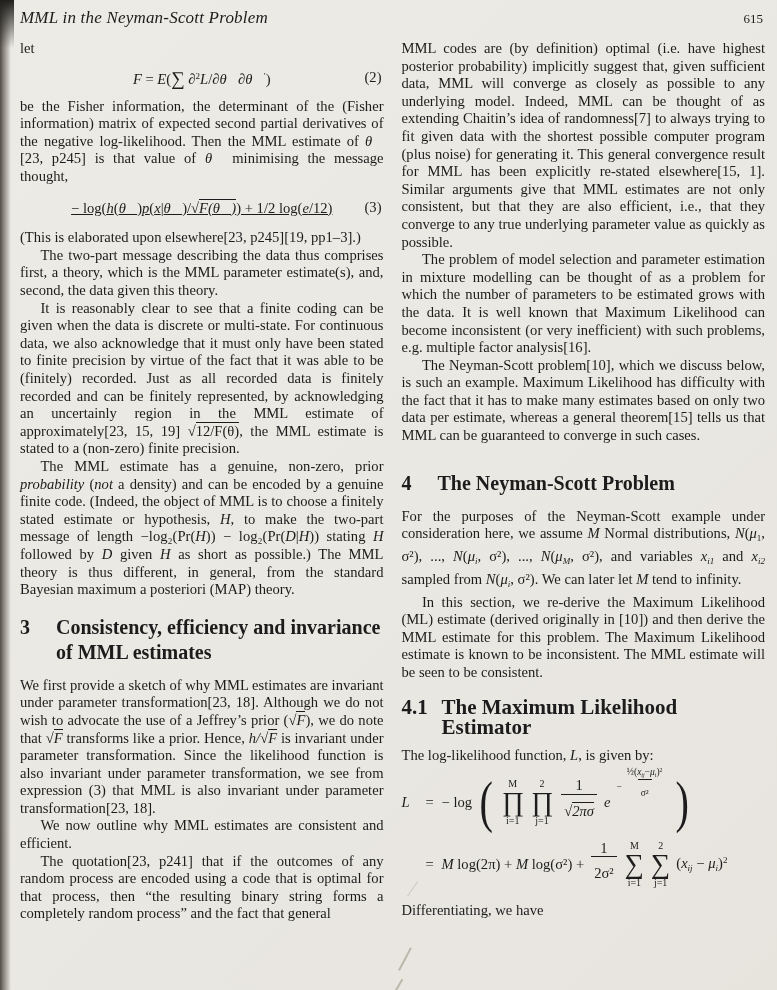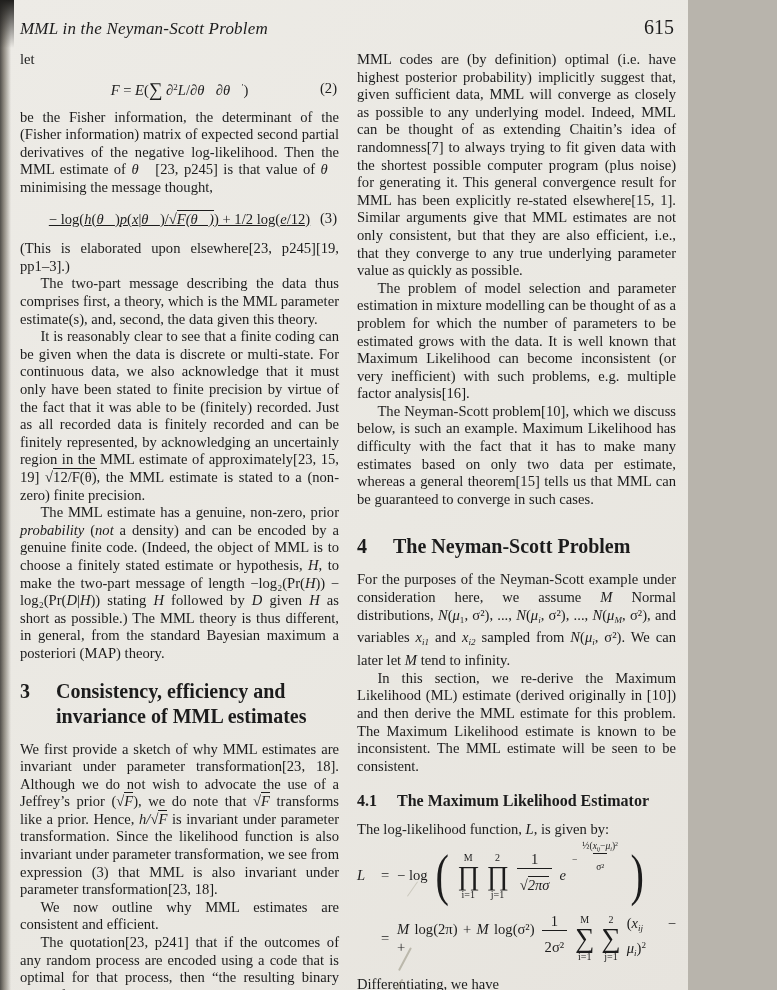--- a/index.html
+++ b/index.html
@@ -2,55 +2,55 @@
 <html><head>
 <meta charset="utf-8">
 <style>
   html,body{margin:0;padding:0;}
   body{
     width:777px;height:990px;overflow:hidden;
     background:#b8b4ac;
     font-family:"Liberation Serif","DejaVu Serif",serif;
   }
   .page{
-    position:relative;width:688px;height:990px;box-sizing:border-box;
+    position:relative;width:777px;height:990px;box-sizing:border-box;
     background:linear-gradient(135deg,#edebe6 0%,#eae8e2 55%,#e7e4de 100%);
     color:#1c1c1c;
     padding:8px 12px 0 20px;
   }
   .edge-shadow{
     position:absolute;left:0;top:0;bottom:0;width:11px;
     background:linear-gradient(to right,#35332f 0%,#7d786e 35%,rgba(120,115,105,0) 100%);
     opacity:.85;
   }
   .corner-shadow{
     position:absolute;left:0;top:0;width:14px;height:48px;
     background:linear-gradient(to bottom,#201f1d,rgba(32,31,29,0));
   }
   .pagehead{display:flex;justify-content:space-between;align-items:baseline;margin:0 2px 12px 0;}
   .runhead{font-style:italic;font-size:17px;letter-spacing:.2px;}
-  .pageno{font-size:20px;margin-top:8px;}
+  .pageno{font-size:13px;}
   .cols{display:flex;gap:18px;}
   .col{flex:1;min-width:0;font-size:14.6px;line-height:17.6px;text-align:justify;}
   p{margin:0;}
   p.ind{text-indent:1.4em;}
   
   .disp-eq{position:relative;display:flex;justify-content:center;align-items:flex-start;margin:10px 0 10px;}
   .disp-eq .eqnum{position:absolute;right:2px;top:50%;transform:translateY(-50%);font-style:normal;}
   .math{font-style:normal;}
   
   .seg-i{font-style:italic;}
   .seg-sub{font-size:.62em;vertical-align:-.35em;}
   .seg-sup{font-size:.62em;vertical-align:.5em;}
   .seg-rad{border-top:1.4px solid #1c1c1c;}
   .seg-big{font-size:1.3em;vertical-align:-.1em;}
   
   .sec{display:flex;font-weight:bold;font-size:20px;line-height:25px;margin:16px 0 12px;text-align:left;}
   .sec .secnum{min-width:36px;}
-  .subsec{display:flex;font-weight:bold;font-size:16px;line-height:20px;margin:16px 0 10px;text-align:left;}
+  .subsec{display:flex;font-weight:bold;font-size:21px;line-height:20px;margin:16px 0 10px;text-align:left;}
   .subsec .secnum{min-width:40px;}
   
   .displayL{margin:12px 0 4px;}
   .eqrow{display:flex;align-items:center;gap:5px;margin-bottom:12px;}
   .eqlabel{min-width:16px;font-style:italic;}
   .eqsign{min-width:14px;text-align:center;}
   .bigp{font-size:56px;line-height:.85;font-weight:400;transform:scaleX(.72);display:inline-block;}
   .limop{display:inline-flex;flex-direction:column;align-items:center;line-height:1;margin:0 1px;}
   .limop .lim{font-size:10px;}
   .limop .op{font-size:27px;}

